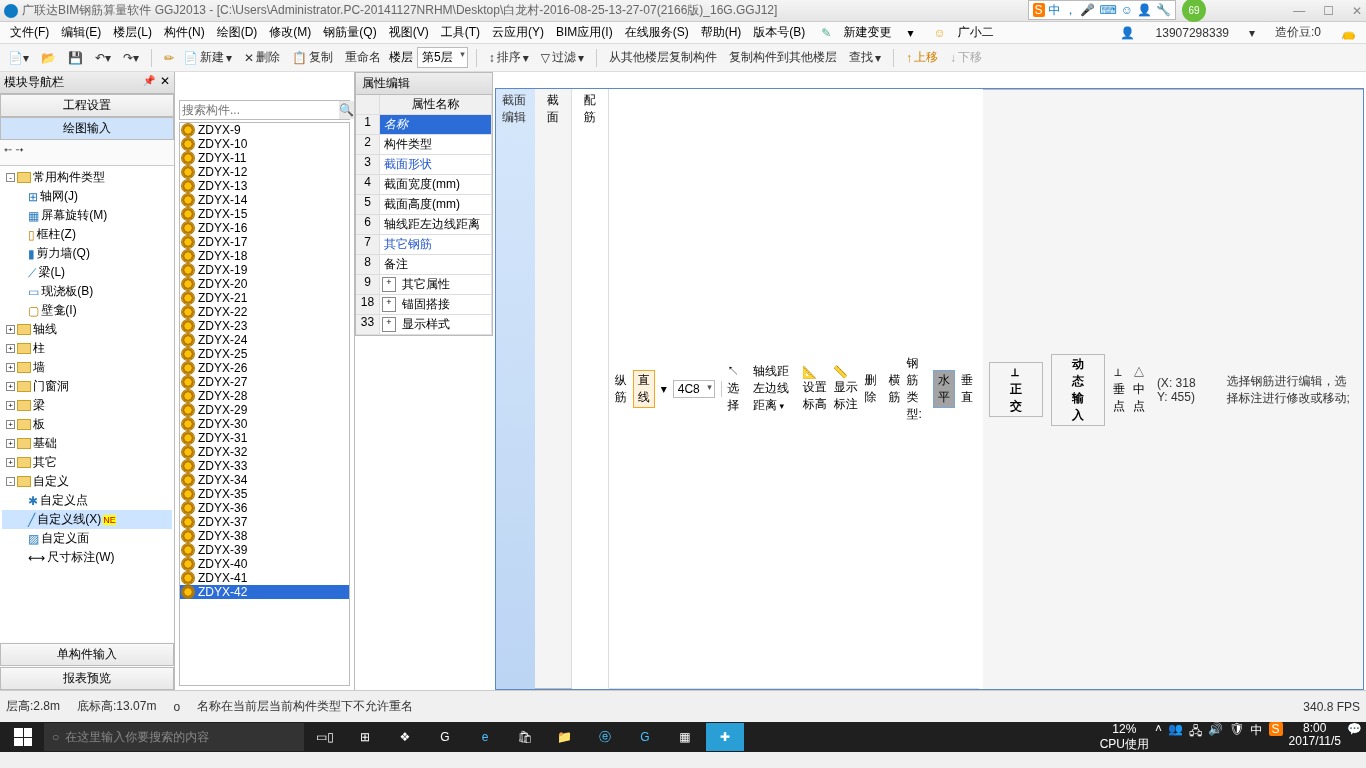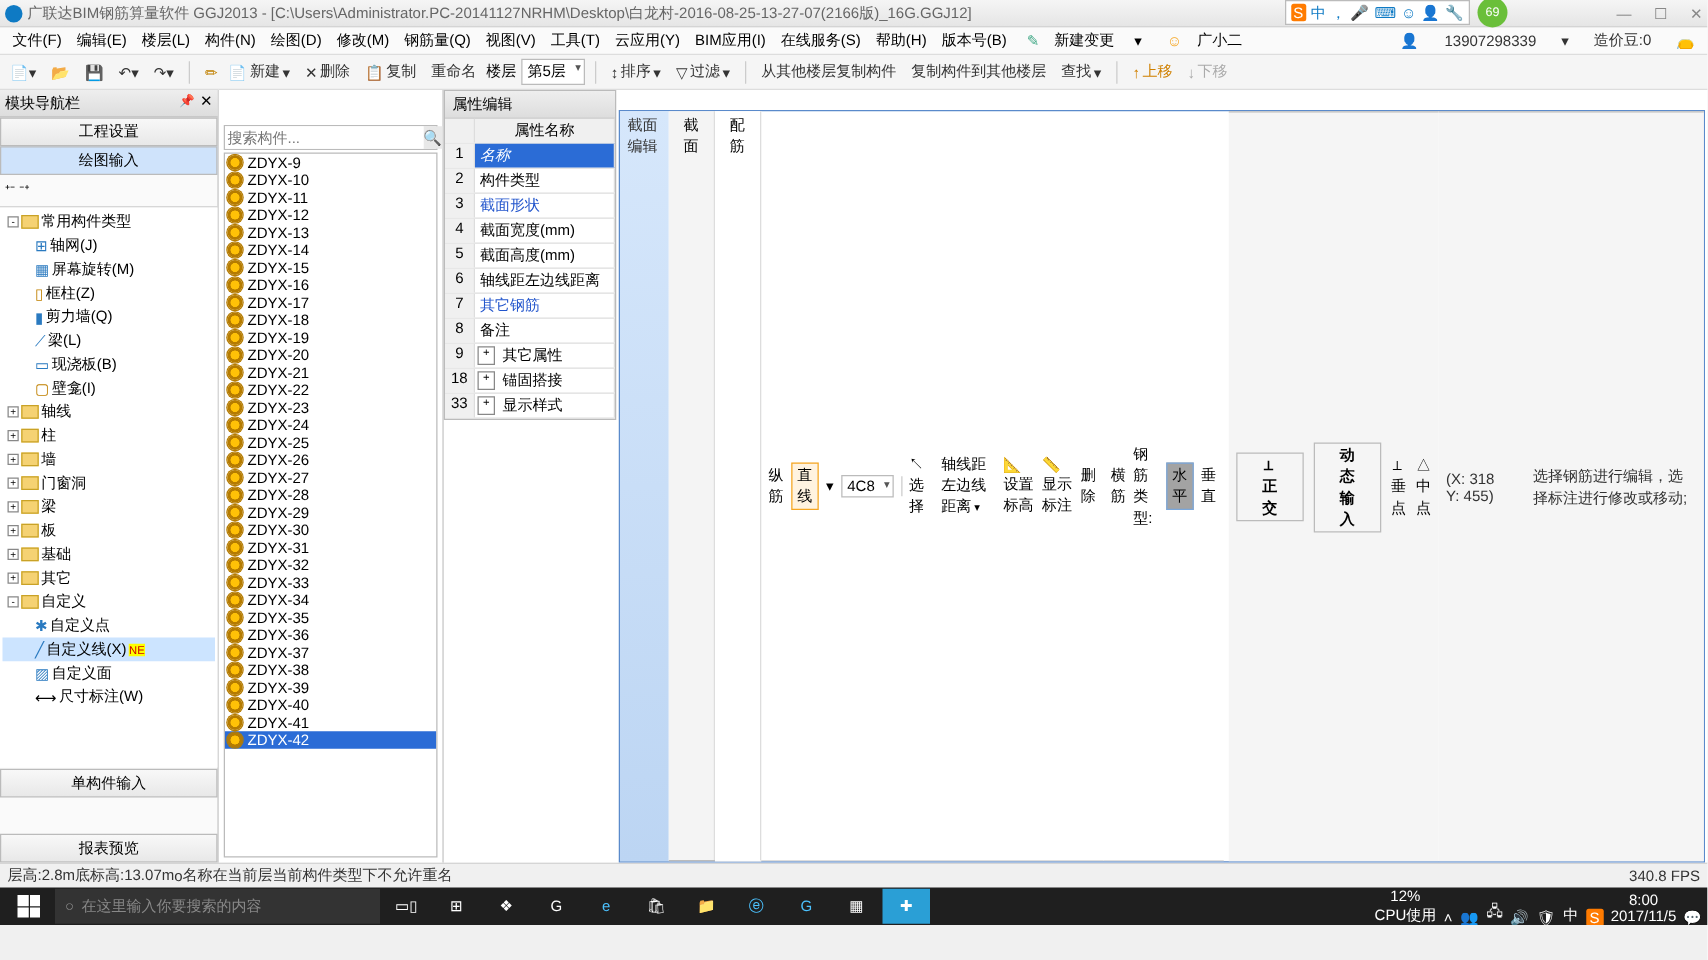--- a/index.html
+++ b/index.html
@@ -20,21 +20,21 @@
 .left-panel { width: 175px; border-right: 1px solid #bbb; display: flex; flex-direction: column; background: #fafafa; }
 .panel-header { background: linear-gradient(#eee,#ddd); padding: 2px 4px; border-bottom: 1px solid #bbb; position: relative; }
 .panel-header .pin { position: absolute; right: 18px; top: 3px; font-size: 10px; }
 .panel-header .x { position: absolute; right: 4px; top: 2px; }
 .tab-btn { background: linear-gradient(#f8f8f8,#e8e8e8); border: 1px solid #bbb; text-align: center; padding: 2px; }
 .tree { flex: 1; overflow: auto; background: #fff; padding: 2px; }
 .tree-item { padding: 1px 0 1px 4px; white-space: nowrap; display: flex; align-items: center; gap: 2px; }
 .tree-item .expander { width: 9px; height: 9px; border: 1px solid #888; display: inline-flex; align-items: center; justify-content: center; font-size: 8px; line-height: 1; }
 .tree-item .folder { width: 14px; height: 11px; background: #f5d273; border: 1px solid #c9a227; }
 .tree-item.sel { background: #cce4ff; }
-.bottom-tabs { display: flex; flex-direction: column; gap: 28px; }
+.bottom-tabs { display: flex; flex-direction: column; }
 .bottom-tabs .tab-btn { margin-top: 1px; }
 
 .mid-panel { width: 180px; border-right: 1px solid #bbb; display: flex; flex-direction: column; background: #fff; }
 .search-box { display: flex; border: 1px solid #bbb; margin: 28px 4px 2px 4px; }
 .search-box input { flex: 1; border: none; padding: 2px; outline: none; }
 .search-box .mag { width: 20px; background: #e8e8e8; display: flex; align-items: center; justify-content: center; }
 .component-list { flex: 1; border: 1px solid #bbb; margin: 0 4px 4px 4px; overflow: auto; }
 .component-list .item { display: flex; align-items: center; padding: 0 2px; gap: 4px; }
 .component-list .item.selected { background: #2b6cd6; color: #fff; }
 .gear { width: 12px; height: 12px; border-radius: 50%; background: radial-gradient(#ffc107 40%, #b57b00 45%); box-shadow: 0 0 0 1px #b57b00; }
@@ -61,29 +61,29 @@
 .editor-toolbar .btn.boxed { border-color: #f5a623; background: #fff3e0; }
 .editor-toolbar .arrow-down::after { content: " ▾"; font-size: 9px; }
 .editor-subbar { display: flex; align-items: center; gap: 6px; padding: 3px 6px; border-bottom: 1px solid #ddd; }
 .editor-subbar .btn.active { background: #a3a3a3; border: 1px solid #7aa7db; padding: 1px 4px; }
 .canvas { flex: 1; background: #000; position: relative; margin: 2px; }
 .canvas svg { width: 100%; height: 100%; }
 .canvas-footer { display: flex; align-items: center; gap: 8px; padding: 2px 6px; border-top: 1px solid #bbb; background: #f5f5f5; }
 .canvas-footer .tog { border: 1px solid #bbb; padding: 1px 20px; font-weight: bold; }
 .canvas-footer .info { color: #333; }
 
-.status-bar { height: 20px; background: #f0f0f0; border-top: 1px solid #ccc; display: flex; align-items: center; padding: 1px 6px; gap: 0; color: #333; }
+.status-bar { height: 32px; background: #f0f0f0; border-top: 1px solid #ccc; display: flex; align-items: center; padding: 1px 6px; gap: 17px; color: #333; }
 .status-bar .right { margin-left: auto; }
 
 .taskbar { height: 30px; background: #1f1f1f; display: flex; align-items: center; color: #fff; padding: 0 4px; gap: 2px; }
 .taskbar .win { width: 18px; height: 18px; display: grid; grid-template-columns: 1fr 1fr; grid-template-rows: 1fr 1fr; gap: 1px; }
 .taskbar .win div { background: #fff; }
 .taskbar .search { display: flex; align-items: center; background: #333; height: 28px; padding: 0 8px; gap: 6px; color: #888; width: 260px; }
 .taskbar .tb-icon { width: 38px; height: 28px; display: flex; align-items: center; justify-content: center; }
-.taskbar .tray { margin-left: auto; display: flex; align-items: flex-end; gap: 6px; font-size: 11px; }
+.taskbar .tray { margin-left: auto; display: flex; align-items: flex-start; gap: 6px; font-size: 11px; }
 .taskbar .clock { text-align: center; line-height: 1.1; font-size: 11px; }
 
 .ime-bar { position: absolute; top: 0; right: 190px; height: 20px; background: #fff; border: 1px solid #bbb; display: flex; align-items: center; padding: 0 4px; gap: 4px; color: #0e7ac4; z-index: 5; }
 .ime-bar .orange { background: #ff7b00; color: #fff; padding: 0 2px; border-radius: 2px; }
 .badge69 { position: absolute; top: -2px; right: 160px; width: 24px; height: 24px; border-radius: 50%; background: #6abf3a; color: #fff; display: flex; align-items: center; justify-content: center; font-size: 10px; z-index: 6; }
 </style>
 </head>
 <body>
 
 <div class="ime-bar">

